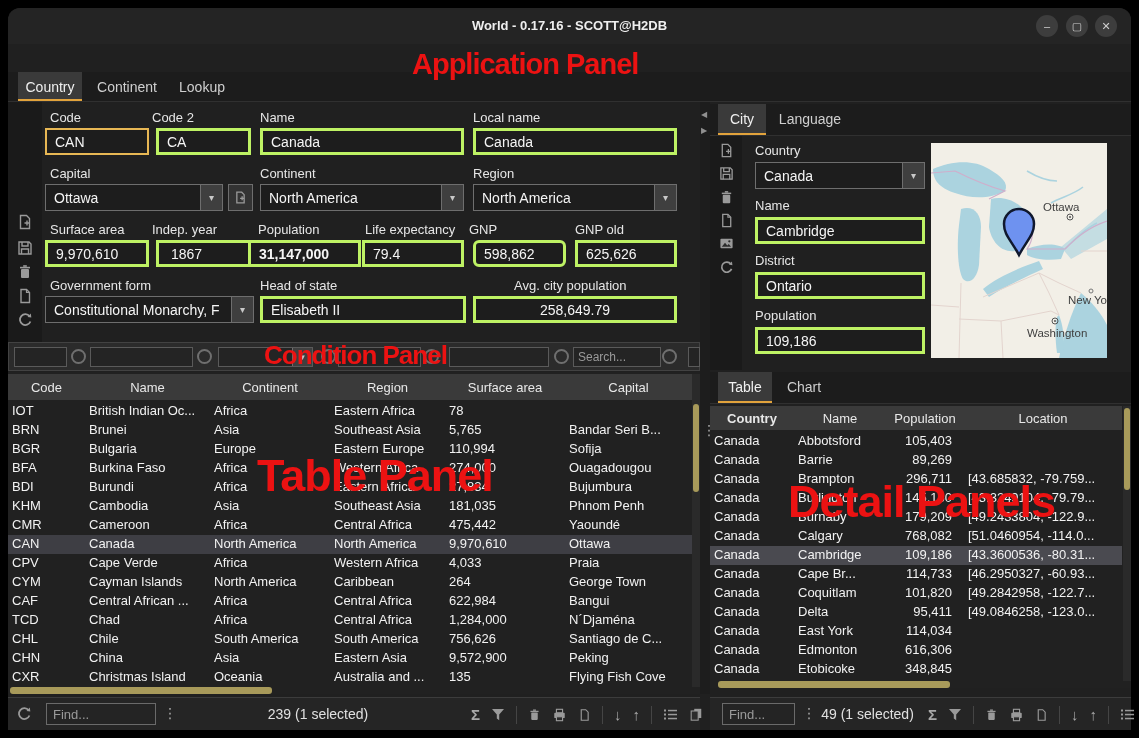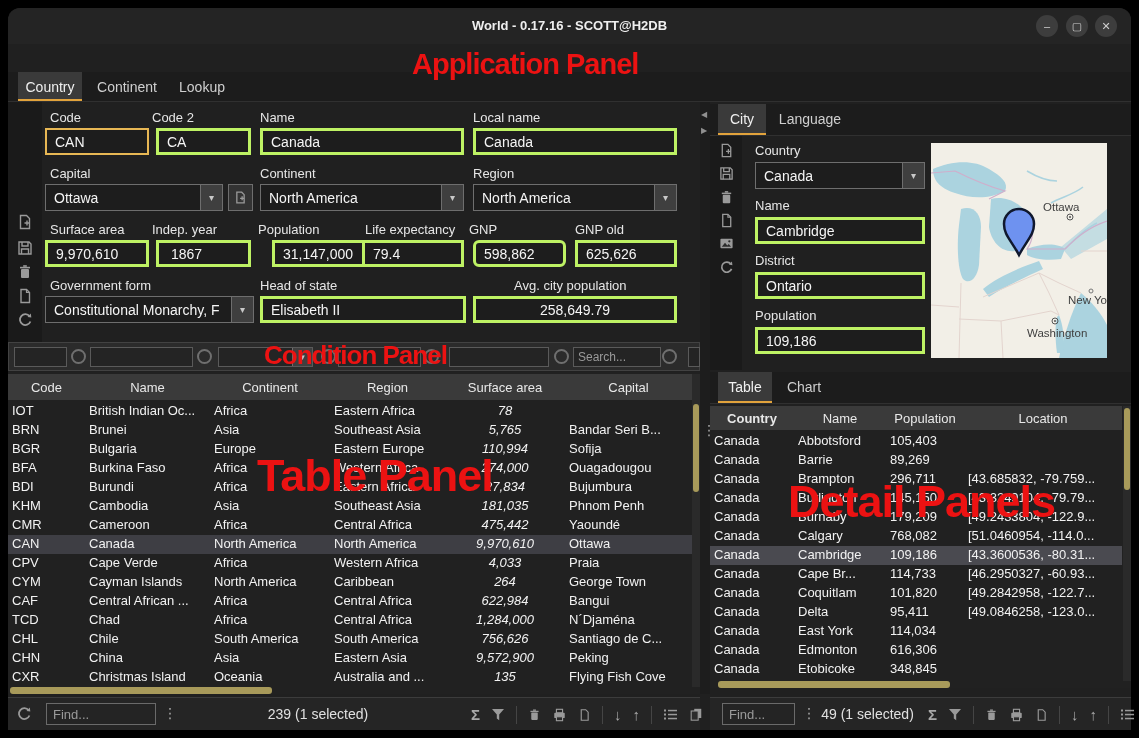--- a/index.html
+++ b/index.html
@@ -50,22 +50,22 @@
   .circle { position:absolute; top:6px; width:15px; height:15px; border:2px solid #6f6f6f;
             border-radius:50%; }
   
   .tablewrap { position:absolute; background:#212121; }
   .thead { display:grid; background:#3a3a3a; color:#e8e8e8; font-size:13px; }
   .thead .hcell { text-align:center; align-self:center; white-space:nowrap; overflow:hidden; }
   .trow { display:grid; height:19px; color:#f2f2f2; font-size:13px; }
   .trow.sel { background:#3e3e44; }
   .ctable .trow.sel { background:#4a4a50; }
   .tcell { white-space:nowrap; overflow:hidden; padding:1px 4px 0 4px; }
-  .tcell.acenter { text-align:center;font-style:italic; }
-  .tcell.aright { text-align:left; padding-right:12px; }
+  .tcell.acenter { text-align:left; }
+  .tcell.aright { text-align:right; padding-right:12px; }
   .ltable .thead, .ltable .trow { grid-template-columns:77px 125px 120px 115px 120px 1fr; }
   .ctable .thead, .ctable .trow { grid-template-columns:84px 92px 78px 1fr; }
   .vsb { position:absolute; width:8px; background:#2a2a2a; }
   .vsb .thumb { position:absolute; left:1px; width:6px; background:#a89a5a; border-radius:3px; }
   .hsb { position:absolute; height:7px; }
   .hsb .thumb { position:absolute; top:0; height:7px; background:#a89a5a; border-radius:3px; }
   
   .statusbar { position:absolute; height:33px; background:#252525; border-top:1px solid #3c3c3c; }
   .finp { position:absolute; top:5px; height:22px; background:#242424; border:1px solid #6a6a6a;
           color:#ddd; font-size:13px; padding:0 6px; font-family:"Liberation Sans",sans-serif; }
@@ -172,21 +172,21 @@
    </div>
 
    <span class="lbl" style="left:50px;top:222px">Surface area</span>
    <span class="lbl" style="left:152px;top:222px">Indep. year</span>
    <span class="lbl" style="left:258px;top:222px">Population</span>
    <span class="lbl" style="left:365px;top:222px">Life expectancy</span>
    <span class="lbl" style="left:469px;top:222px">GNP</span>
    <span class="lbl" style="left:575px;top:222px">GNP old</span>
    <input class="inp" style="left: 45px; top: 240px; width: 104px;" value="9,970,610">
    <input class="inp" style="left: 156px; top: 240px; width: 95px; padding-left: 12px;" value="1867">
-   <input class="inp" style="left: 272px; top: 240px; width: 113px;" value="31,147,000">
+   <input class="inp" style="left: 248px; top: 240px; width: 113px; font-weight: bold;" value="31,147,000">
    <input class="inp" style="left: 362px; top: 240px; width: 102px;" value="79.4">
    <input class="inp" style="left: 473px; top: 240px; width: 93px; border-radius: 6px;" value="598,862">
    <input class="inp" style="left: 575px; top: 240px; width: 102px;" value="625,626">
 
    <span class="lbl" style="left:50px;top:278px">Government form</span>
    <span class="lbl" style="left:260px;top:278px">Head of state</span>
    <span class="lbl" style="left:514px;top:278px">Avg. city population</span>
    <div class="combo" style="left:45px;top:296px;width:209px">
      <span class="val">Constitutional Monarchy, F</span>
      <span class="ddbtn">▾</span>

